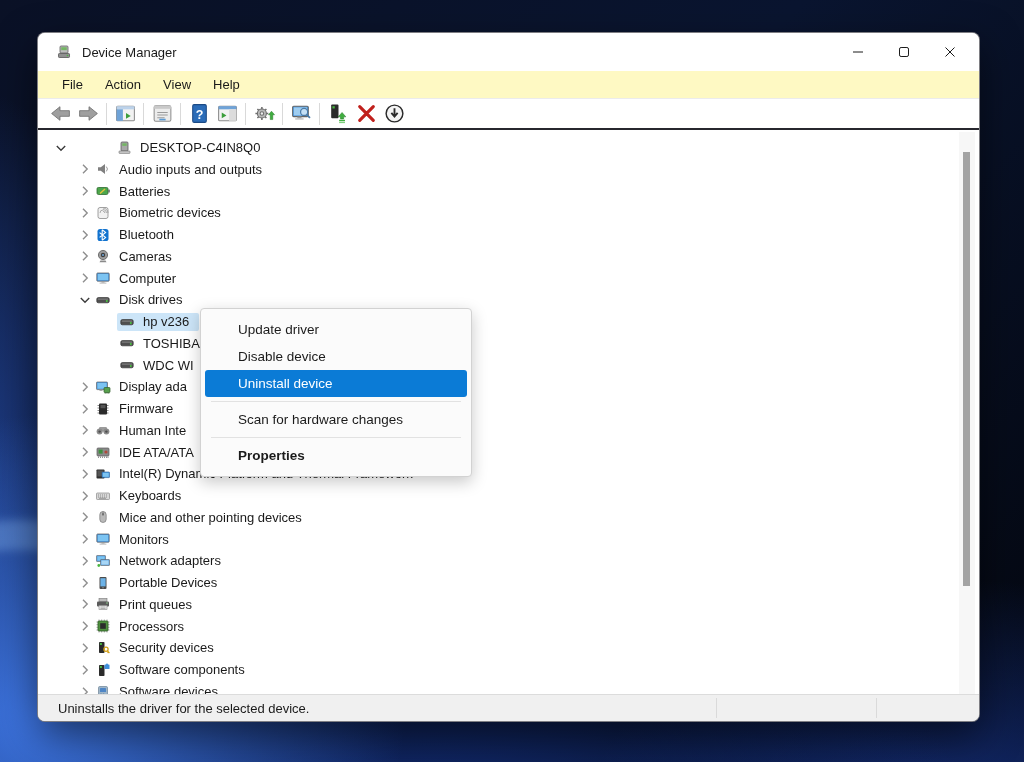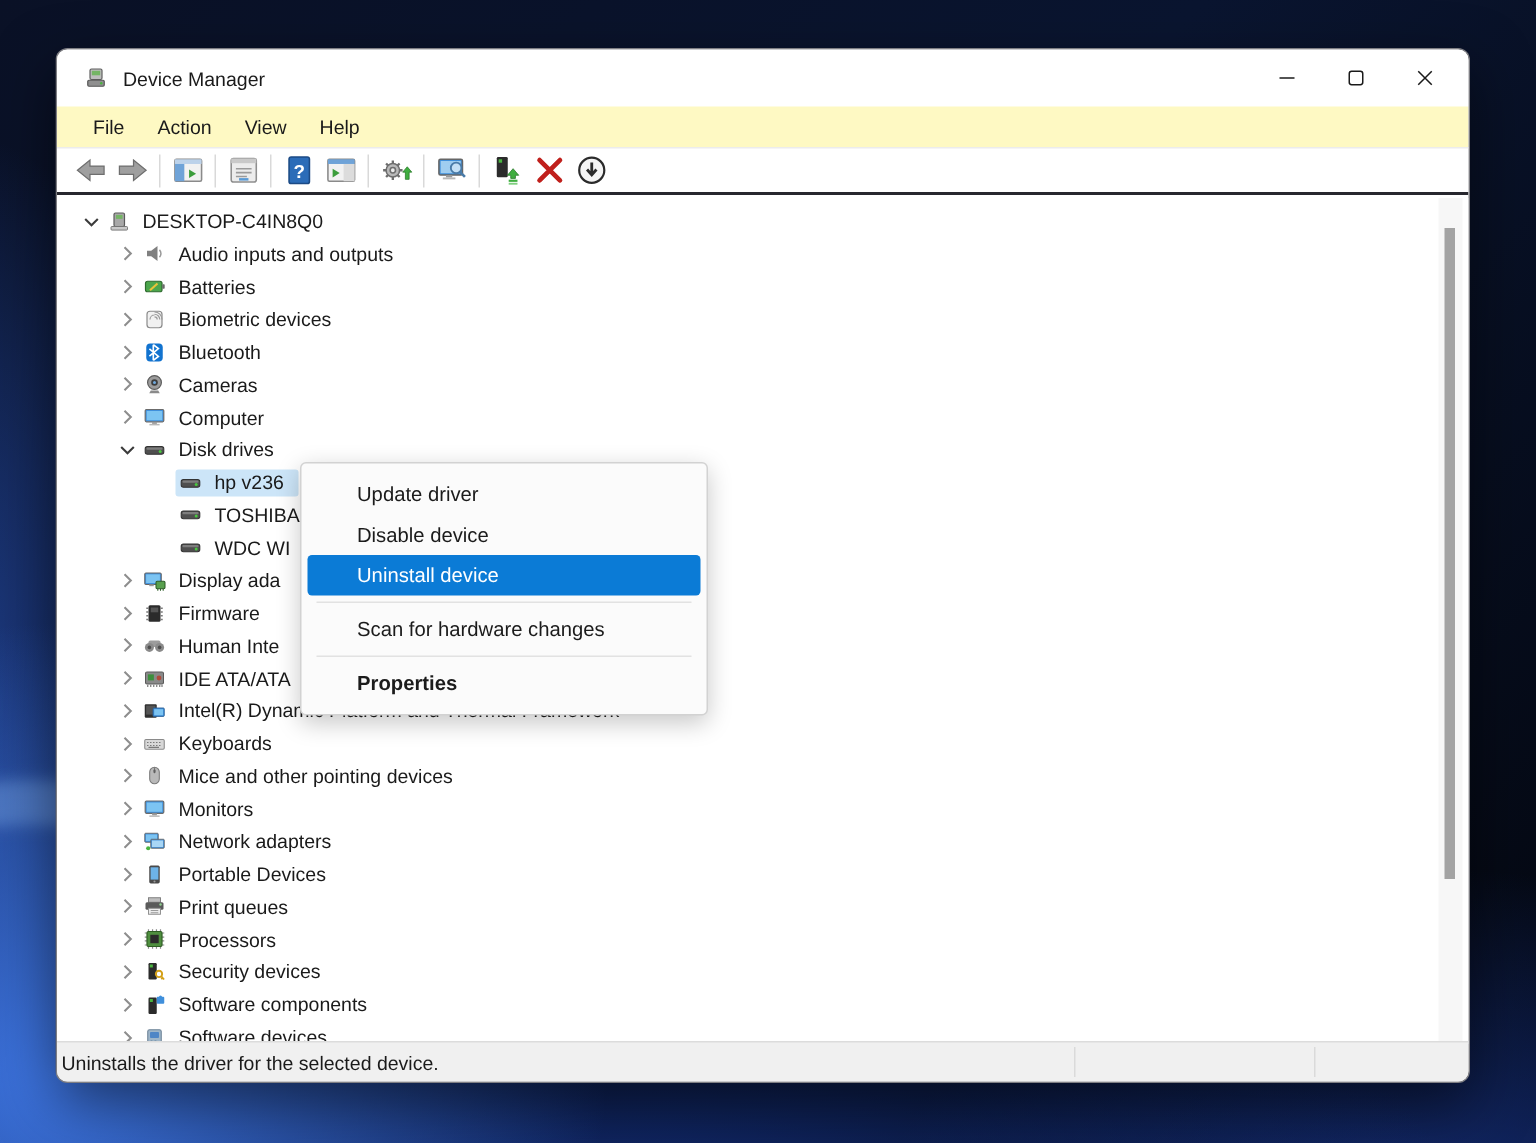--- a/index.html
+++ b/index.html
@@ -56,21 +56,21 @@
   .selwrap { display:flex; align-items:center; padding:1px 10px 1px 2px; border-radius:2px; }
   .selwrap.sel { background:var(--selection,#cce5f8); }
   .tree-ic { width:16px; height:16px; margin-right:8px; flex:0 0 16px; }
   .tree-ic svg { width:16px; height:16px; display:block; }
   .tree-label { font-size:13px; color:#1a1a1a; }
 
   .vscroll { position:absolute; right:4px; top:0; width:16px; height:564px; background:#f7f7f7; }
   .vthumb { position:absolute; left:4px; top:20px; width:7px; height:434px; background:#a3a3a3; }
 
   .statusbar { position:absolute; left:0; bottom:0; width:100%; height:27px; background:#f0f0f0;
-               border-top:1px solid #dcdcdc; display:flex; align-items:center; padding-left:3px; }
+               border-top:1px solid #dcdcdc; display:flex; align-items:center; padding-left:20px; }
   .status-text { font-size:13px; color:#1a1a1a; }
   .status-sep { position:absolute; top:3px; bottom:3px; width:1px; background:#dadada; }
 
   .ctx-menu { position:absolute; left:200px; top:308px; width:272px; background:#fbfbfb;
               border:1px solid #d2d2d2; border-radius:4px;
               box-shadow:0 5px 16px rgba(0,0,0,.22); padding:7px 0; z-index:50; }
   .menu-item { height:27px; line-height:27px; font-size:13.5px; color:#1b1b1b;
                padding-left:33px; margin:0 4px; border-radius:3px; }
   .menu-item.hl { background:var(--accent,#0b7bd6); color:#ffffff; }
   .menu-item.bold { font-weight:bold; }
@@ -230,21 +230,21 @@
             <path d="M11 6v7M8 10.5l3 3.5 3-3.5" fill="none" stroke="#2b2b2b" stroke-width="1.8"></path>
           </svg>
         </span>
       </div>
     </div>
 
   <div class="treearea" id="treearea">
     <div class="vscroll">
       <div class="vthumb"></div>
     </div>
-  <div class="tree-row" style="top: 5px; left: 15px;">
+  <div class="tree-row" style="top: 5px; left: 15px; gap: 45px;">
         <span class="chev">
           <svg viewBox="0 0 16 16">
             <path d="M3.8 6l4.2 4.2L12.2 6" fill="none" stroke="#3c3c3c" stroke-width="1.4"></path>
           </svg>
         </span>
         <span class="selwrap">
           <span class="tree-ic">
             <svg viewBox="0 0 16 16">
               <rect x="5" y="2" width="7" height="9" rx="1" fill="#a8a8a8" stroke="#5a5a5a" stroke-width="0.8"></rect>
               <rect x="6.3" y="3.3" width="4.4" height="2.6" fill="#74b564"></rect>

